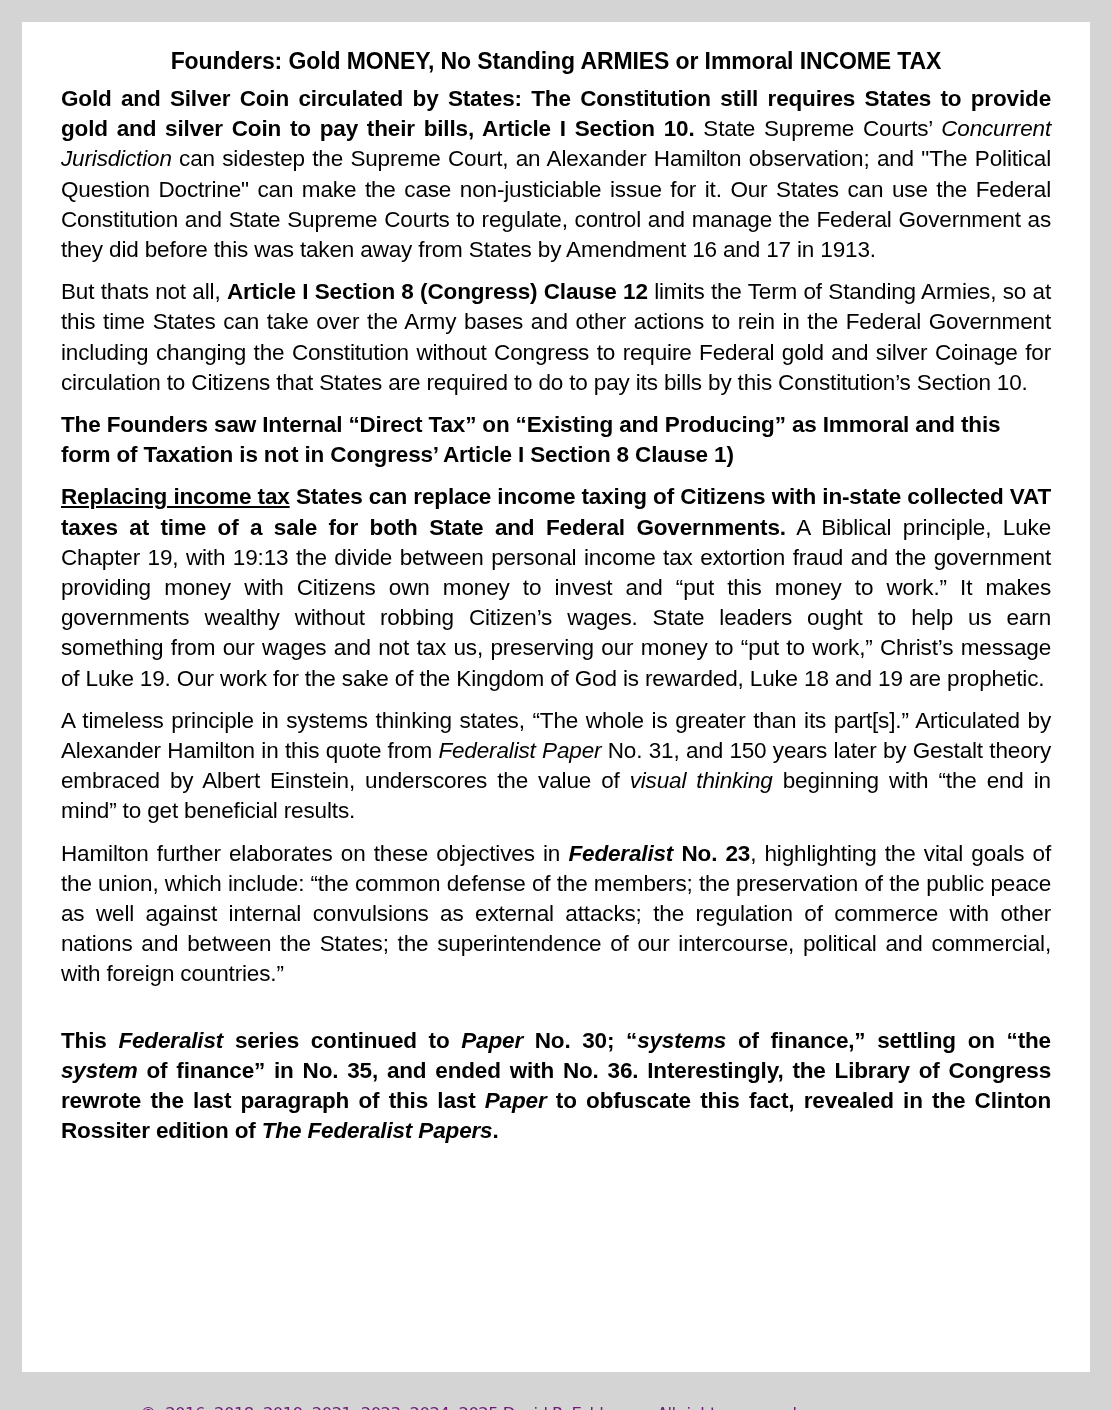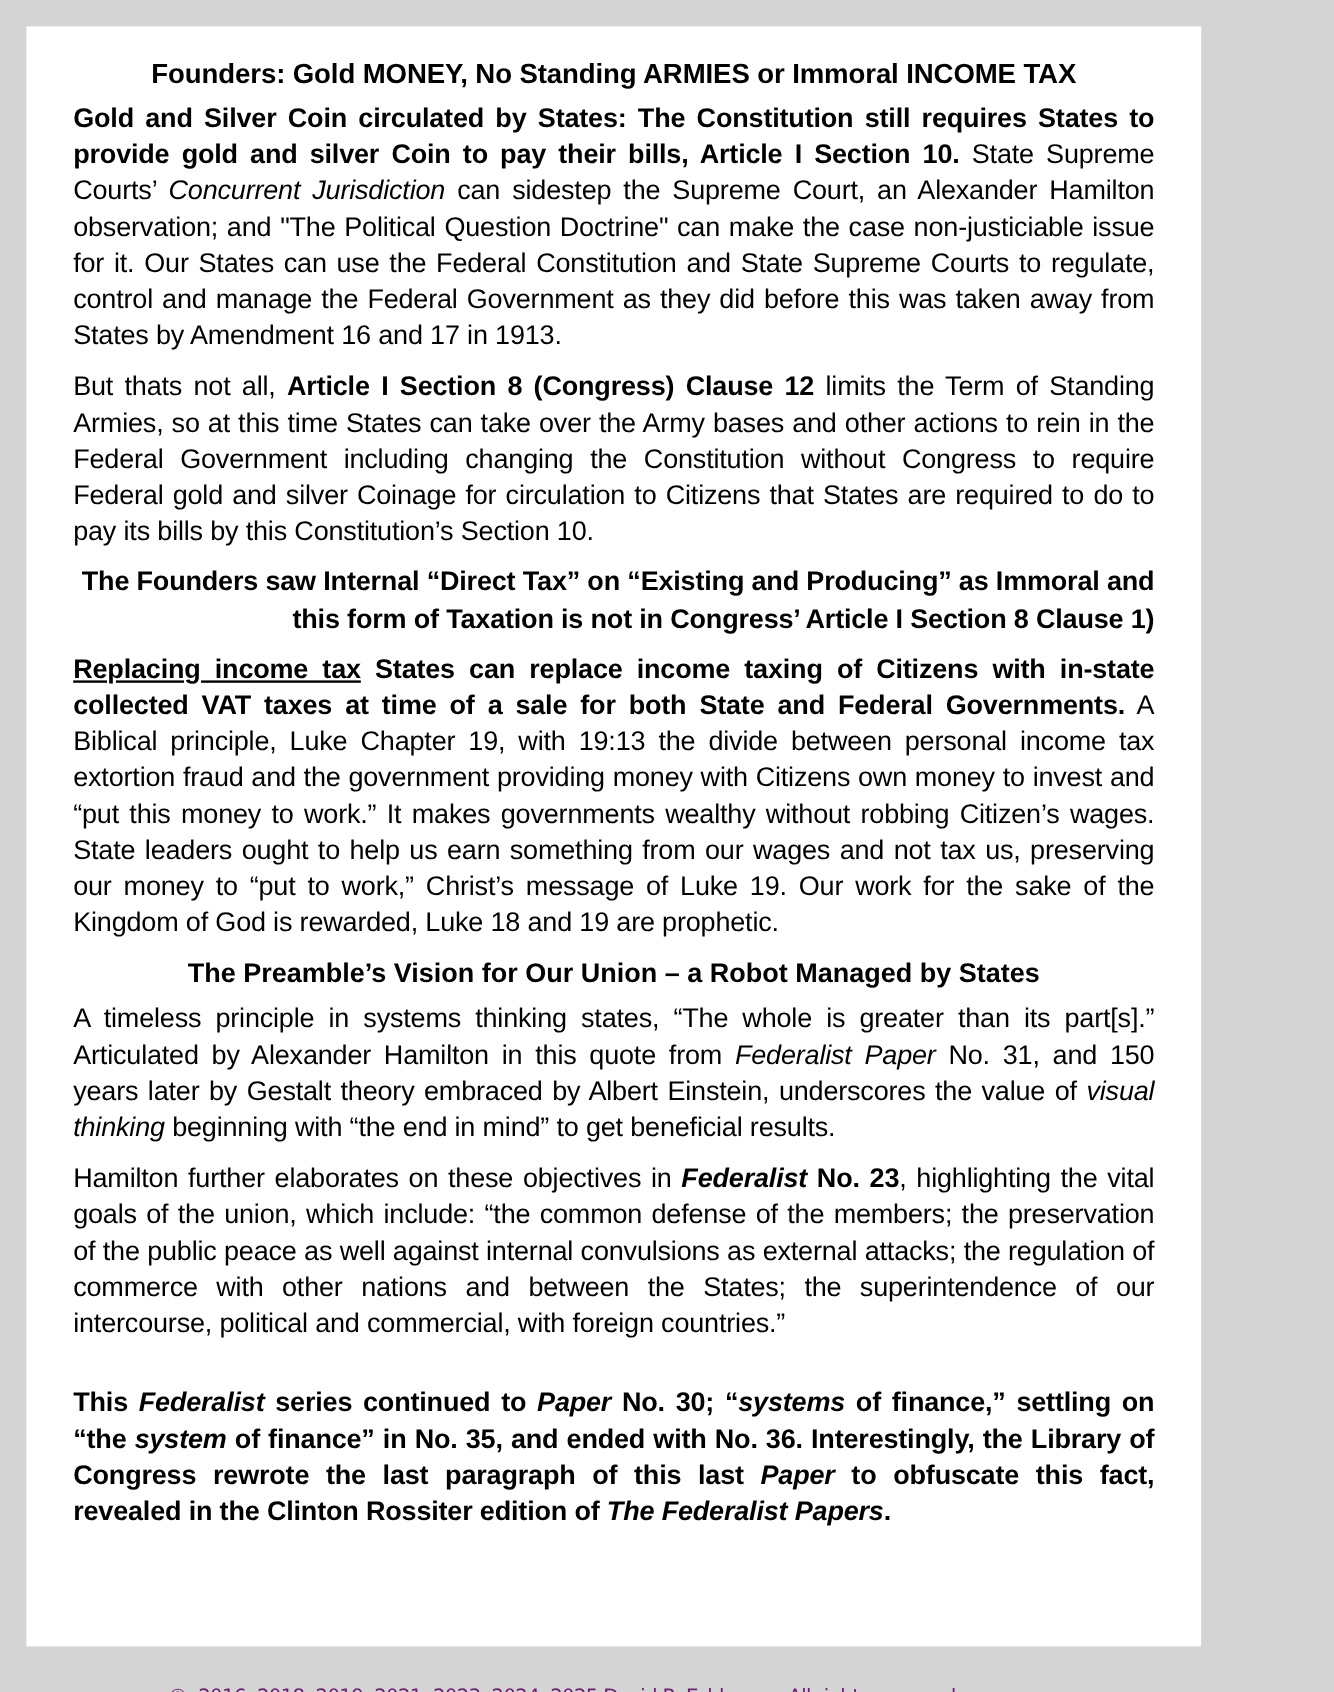--- a/index.html
+++ b/index.html
@@ -9,21 +9,21 @@
     background: #d4d4d4;
     position: relative;
     overflow: hidden;
     font-family: "Liberation Sans", sans-serif;
     color: #000;
   }
   .page {
     position: absolute;
     left: 22px;
     top: 22px;
-    width: 979px;
+    width: 1068px;
     height: 1350px;
     background: #ffffff;
     box-sizing: border-box;
     padding: 24px 39px 0 39px;
   }
   .title {
     text-align: center;
     font-weight: bold;
     font-size: 23px;
     line-height: 30px;
@@ -37,21 +37,21 @@
     line-height: 30px;
     margin: 12px 0 8px 0;
   }
   p {
     margin: 0 0 12px 0;
     font-size: 22.5px;
     line-height: 30.2px;
     text-align: justify;
     letter-spacing: -0.15px;
   }
-  p.left { text-align: right; }
+  p.left { text-align: left; }
   .b { font-weight: bold; margin-top: 36px; }
   .i { font-style: italic; }
   .u { text-decoration: underline; }
   .footer {
     position: absolute;
     left: 0;
     top: 1378px;
     width: 941px;
     text-align: center;
     font-size: 16.5px;
@@ -69,21 +69,20 @@
   <div class="title">Founders: Gold MONEY, No Standing ARMIES or Immoral INCOME TAX</div>
 
   <p><span class="b">Gold and Silver Coin circulated by States: The Constitution still requires States to provide gold and silver Coin to pay their bills, Article I Section 10.</span><span>  State Supreme Courts’ </span><span class="i">Concurrent Jurisdiction</span><span> can sidestep the Supreme Court, an Alexander Hamilton observation; and "The Political Question Doctrine" can make the case non-justiciable issue for it.  Our States can use the Federal Constitution and State Supreme Courts to regulate, control and manage the Federal Government as they did before this was taken away from States by Amendment 16 and 17 in 1913.</span></p>
 
   <p><span>But thats not all, </span><span class="b">Article I Section 8 (Congress) Clause 12</span><span> limits the Term of Standing Armies, so at this time States can take over the Army bases and other actions to rein in the Federal Government including changing the Constitution without Congress to require Federal gold and silver Coinage for circulation to Citizens that States are required to do to pay its bills by this Constitution’s Section 10.</span></p>
 
   <p class="left"><span class="b">The Founders saw Internal “Direct Tax” on “Existing and Producing” as Immoral and this form of Taxation is not in Congress’ Article I Section 8 Clause 1)</span></p>
 
   <p><span class="b u">Replacing income tax</span><span class="b"> States can replace income taxing of Citizens with in-state collected VAT taxes at time of a sale for both State and Federal Governments.</span><span>  A Biblical principle, Luke Chapter 19, with 19:13 the divide between personal income tax extortion fraud and the government providing money with Citizens own money to invest and “put this money to work.”  It makes governments wealthy without robbing Citizen’s wages.  State leaders ought to help us earn something from our wages and not tax us, preserving our money to “put to work,” Christ’s message of Luke 19.  Our work for the sake of the Kingdom of God is rewarded, Luke 18 and 19 are prophetic.</span></p>
 
-  <div class="subtitle">The Preamble’s Vision for Our Union – a Robot Managed by States</div>
 
   <p><span>A timeless principle in systems thinking states, “The whole is greater than its part[s].” Articulated by Alexander Hamilton in this quote from </span><span class="i">Federalist Paper</span><span> No. 31, and 150 years later by Gestalt theory embraced by Albert Einstein, underscores the value of </span><span class="i">visual thinking</span><span> beginning with “the end in mind” to get beneficial results.</span></p>
 
 
   <p><span>Hamilton further elaborates on these objectives in </span><span class="b i">Federalist</span><span class="b"> No. 23</span><span>, highlighting the vital goals of the union, which include: “the common defense of the members; the preservation of the public peace as well against internal convulsions as external attacks; the regulation of commerce with other nations and between the States; the superintendence of our intercourse, political and commercial, with foreign countries.”</span></p>
 
   <p class="b"><span>This </span><span class="i">Federalist</span><span> series continued to </span><span class="i">Paper</span><span> No. 30; “</span><span class="i">systems</span><span> of finance,” settling on “the </span><span class="i">system</span><span> of finance” in No. 35, and ended with No. 36. Interestingly, the Library of Congress rewrote the last paragraph of this last </span><span class="i">Paper</span><span> to obfuscate this fact, revealed in the Clinton Rossiter edition of </span><span class="i">The Federalist Papers</span><span>.</span></p>
 </div>
 
 <div class="footer">©, 2016, 2018, 2019, 2021, 2023, 2024, 2025 David R. Eshleman. All rights reserved.</div>

